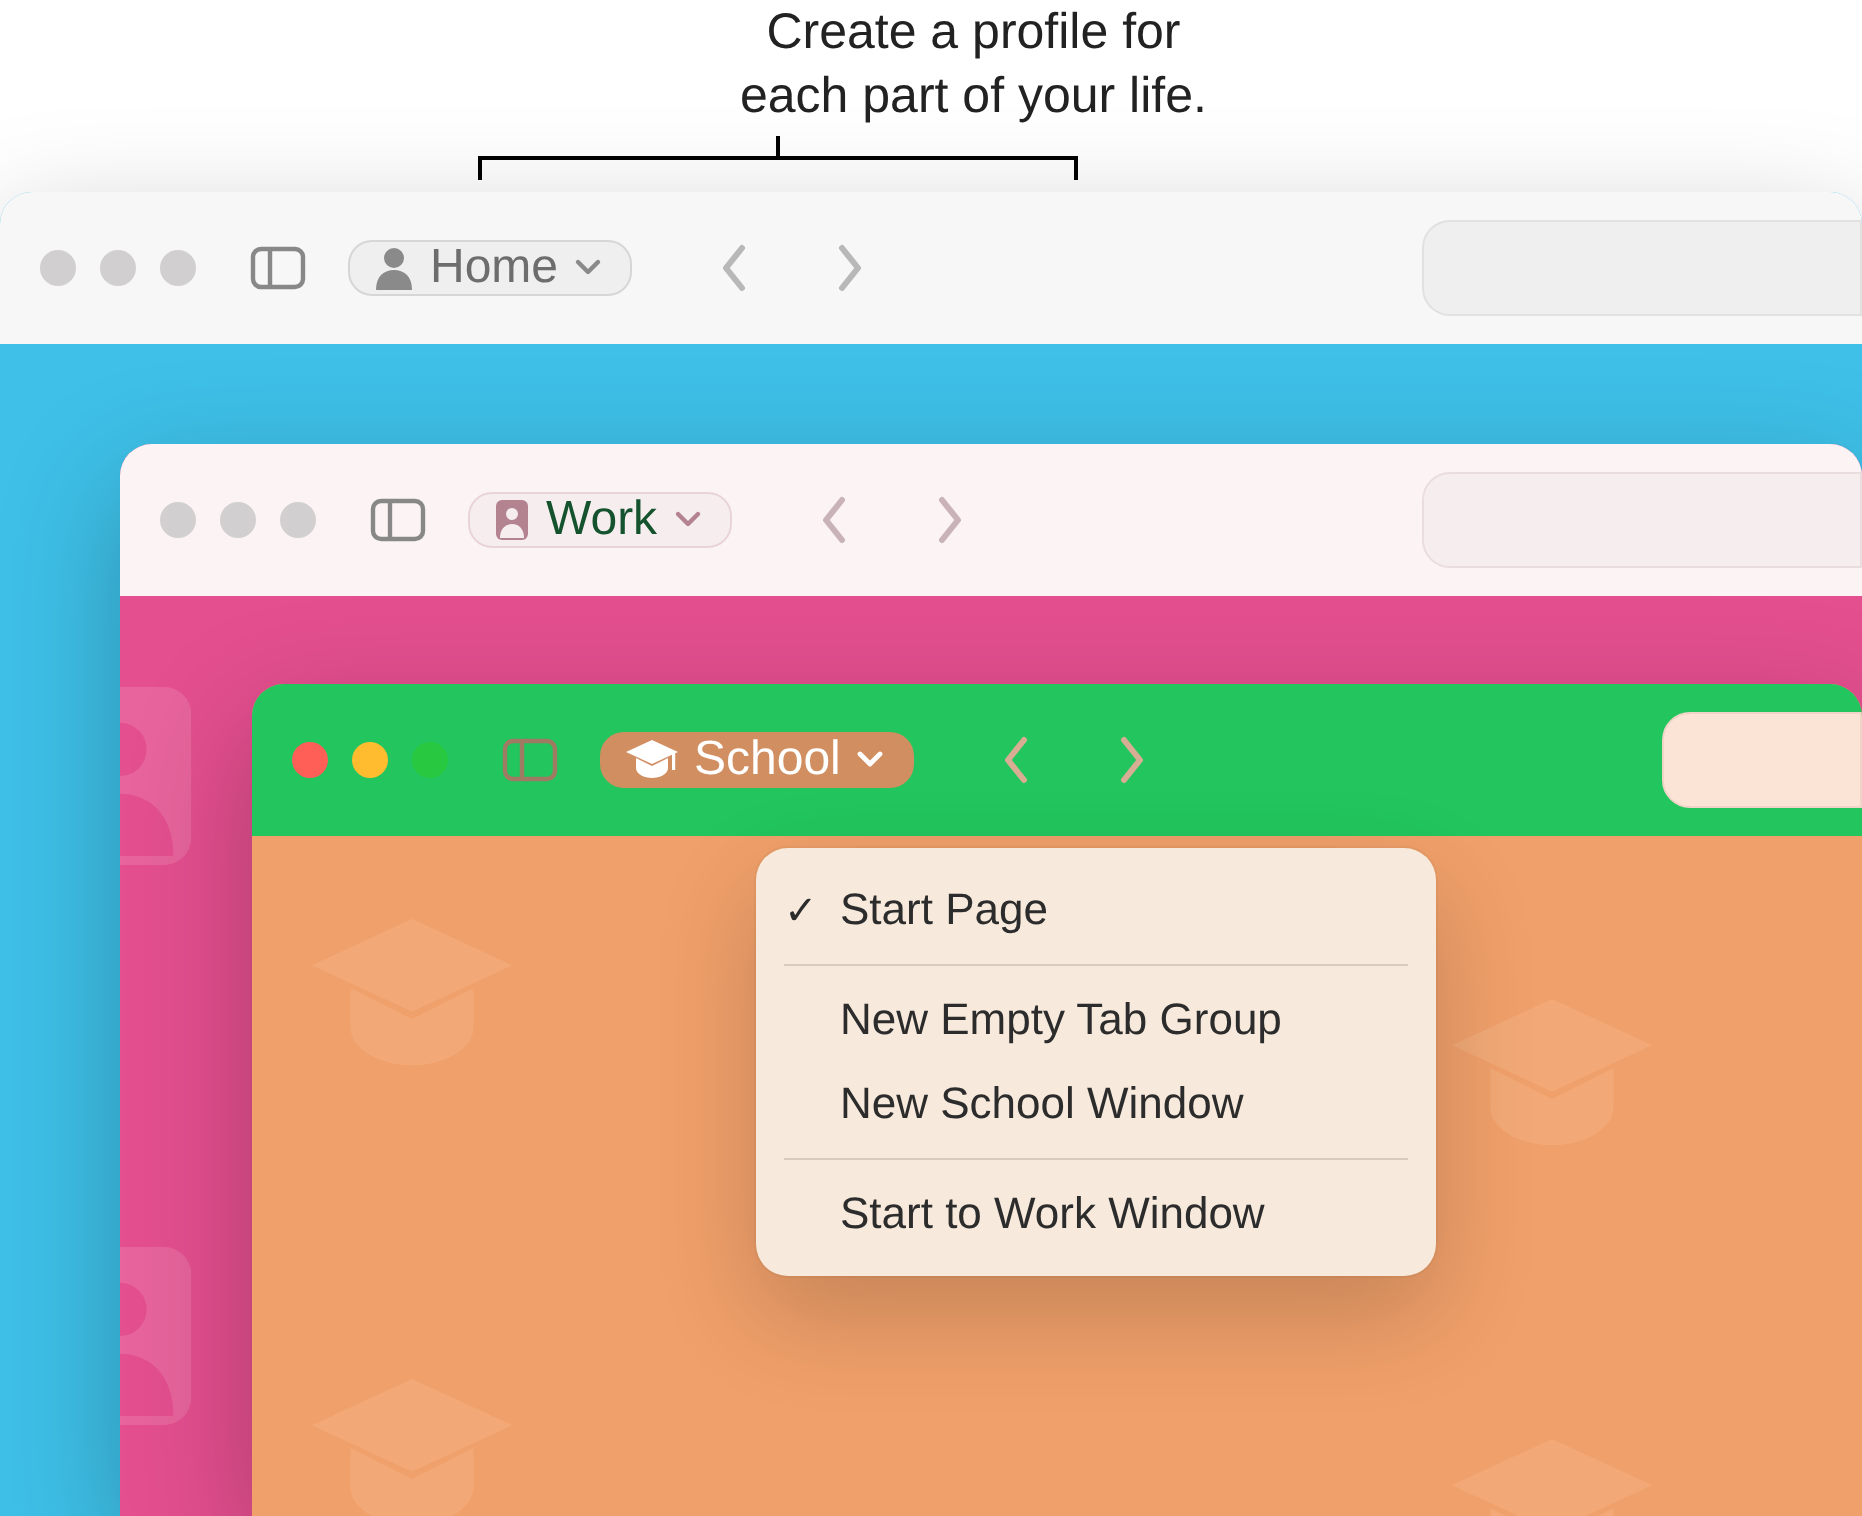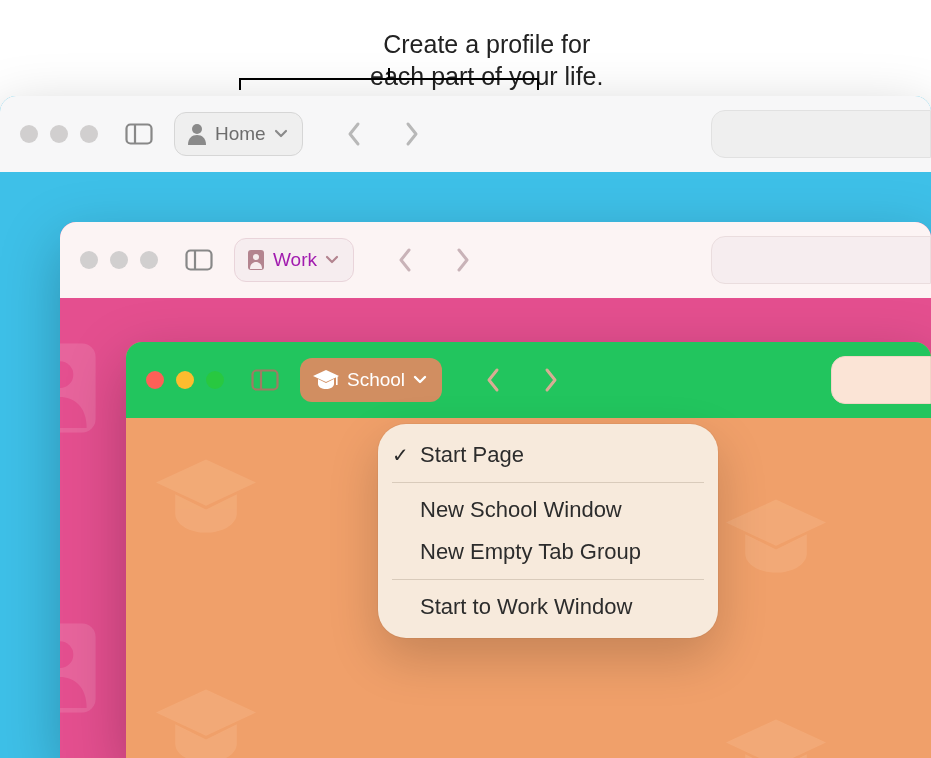--- a/index.html
+++ b/index.html
@@ -13,21 +13,20 @@
     position: relative;
   }
   .callout {
     position: absolute;
     left: 370px;
     top: 0px;
     font-size: 25px;
     line-height: 32px;
     color: #222;
     text-align: center;
-    margin-top: 28px;
   }
   .callout-bracket {
     position: absolute;
     left: 239px;
     top: 76px;
     width: 300px;
     height: 16px;
   }
   .callout-bracket .stem {
     position: absolute;
@@ -100,31 +99,31 @@
     align-items: center;
     justify-content: center;
     cursor: pointer;
   }
   .sidebar-toggle svg { stroke: #888; }
   .tb3 .sidebar-toggle svg { stroke: #a07b63; }
 
   .profile-pill {
     display: flex;
     align-items: center;
-    height: 44px;
+    height: 28px;
     padding: 0 14px 0 12px;
     border-radius: 12px;
     gap: 8px;
-    font-size: 19px;
+    font-size: 24px;
     font-weight: 500;
     cursor: pointer;
     border: 1px solid transparent;
   }
   .pill1 { background: #efefef; color: #6d6d6d; border-color: #d6d6d6; }
-  .pill2 { background: #f6edef; color: #a21caf; border-color: #e9d4da; }
+  .pill2 { background: #f6edef; color: #14532d; border-color: #e9d4da; }
   .pill3 { background: #d18e61; color: #ffffff; }
   .pill-icon svg { display:block; }
   .chevron-small svg { display:block; }
 
   .nav-btns {
     display: flex;
     gap: 28px;
     margin-left: 18px;
   }
   .nav-btn {
@@ -160,21 +159,21 @@
   }
   .bgicon svg { display:block; }
 
   
   .menu {
     position: absolute;
     left: 378px;
     top: 424px;
     width: 340px;
     background: #f7eadc;
-    border-radius: 28px;
+    border-radius: 16px;
     padding: 10px 0;
     box-shadow: 0 20px 50px rgba(0,0,0,0.18), 0 0 0 1px rgba(0,0,0,0.03);
   }
   .menu-item {
     display: flex;
     align-items: center;
     padding: 8px 20px 8px 42px;
     font-size: 22px;
     color: #2c2c2c;
     cursor: pointer;
@@ -375,22 +374,22 @@
     </span>
   </div>
 </div>
 
 <div class="menu">
   <div class="menu-item checked">
     <span>Start Page</span>
   </div>
   <div class="menu-sep"></div>
   <div class="menu-item">
+    <span>New Empty Tab Group</span>
+  </div>
+  <div class="menu-item">
     <span>New School Window</span>
-  </div>
-  <div class="menu-item">
-    <span>New Empty Tab Group</span>
   </div>
   <div class="menu-sep"></div>
   <div class="menu-item">
     <span>Start to Work Window</span>
   </div>
 </div>
 
 </body></html>

